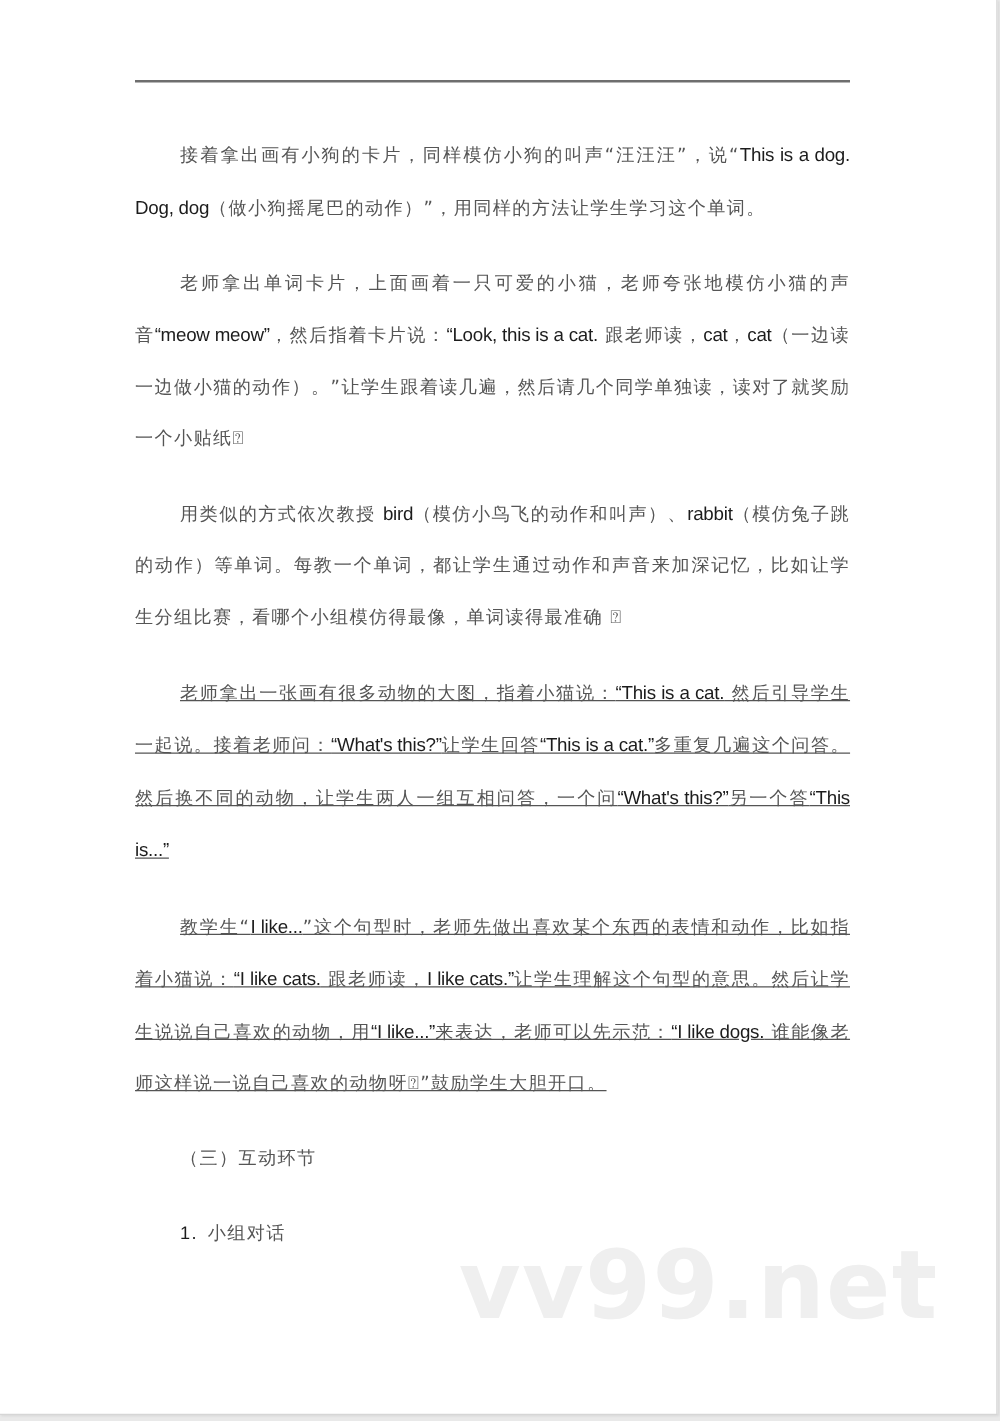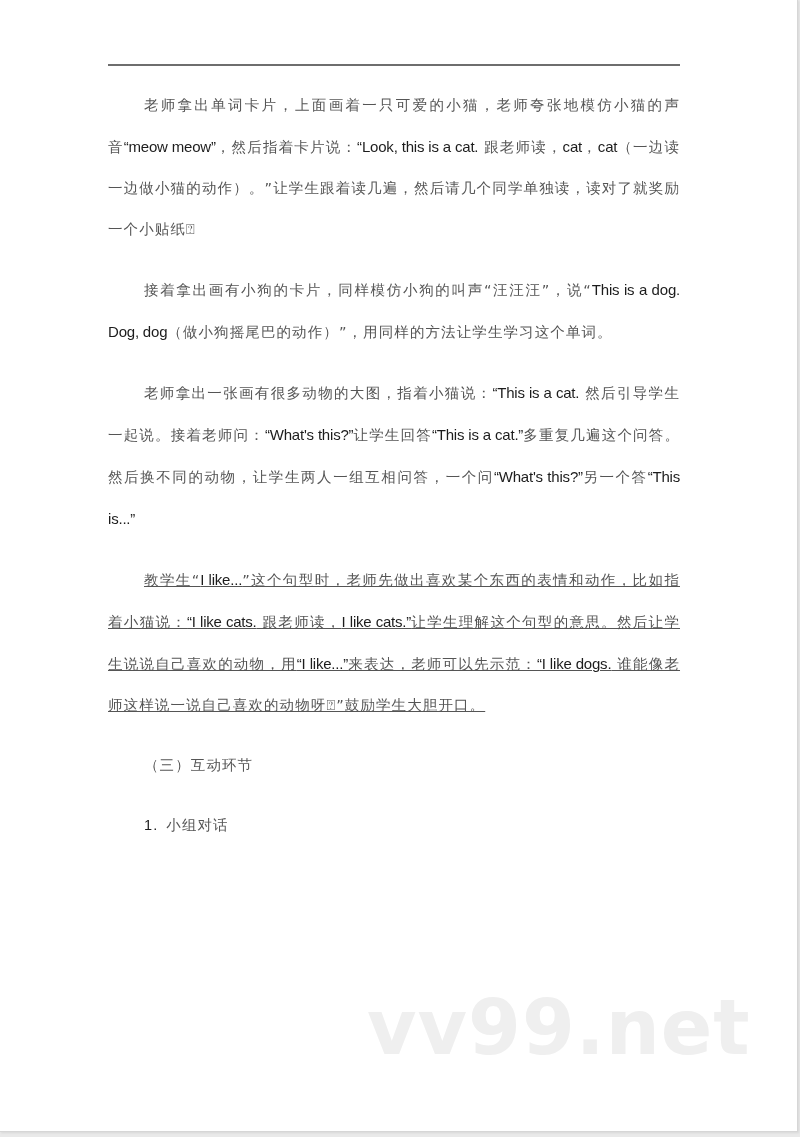--- a/index.html
+++ b/index.html
@@ -60,21 +60,21 @@
     }
     .heading .num {
       font-family: "Liberation Sans", sans-serif;
       color: #1c1c1c;
       margin-right: 8px;
     }
     .p1 { margin-top: 0; }
     .p2 { margin-top: 19px; }
     .p3 { margin-top: 19px; }
     .h1 { margin-top: 19px; }
-    .p4 { margin-top: 19px; }
+    .p4 { margin-top: 19px; text-decoration: underline; }
     .p5 { margin-top: 19px; text-decoration: underline; }
     .h2 { margin-top: 19px; }
     .h3 { margin-top: 19px; }
     .watermark {
       position: absolute;
       left: 367px;
       top: 990px;
       font-family: "DejaVu Sans", "Liberation Sans", sans-serif;
       font-weight: bold;
       font-size: 76px;
@@ -84,22 +84,23 @@
       user-select: none;
     }
   </style>
 </head>
 <body>
 
 <div class="page">
   <div class="header-rule"></div>
 
   <div class="body">
+    <p class="para p2"><span class="zh">接着拿出画有小狗的卡片，同样模仿小狗的叫声“汪汪汪”，说“</span><span class="en">This is a dog. Dog, dog</span><span class="zh">（做小狗摇尾巴的动作）”，用同样的方法让学生学习这个单词。</span></p>
     <p class="para p1"><span class="zh">老师拿出单词卡片，上面画着一只可爱的小猫，老师夸张地模仿小猫的声音</span><span class="en">“meow meow”</span><span class="zh">，然后指着卡片说：</span><span class="en">“Look, this is a cat.</span><span class="zh"> 跟老师读，</span><span class="en">cat</span><span class="zh">，</span><span class="en">cat</span><span class="zh">（一边读一边做小猫的动作）。”让学生跟着读几遍，然后请几个同学单独读，读对了就奖励一个小贴纸⍰</span></p>
-    <p class="para p2"><span class="zh">接着拿出画有小狗的卡片，同样模仿小狗的叫声“汪汪汪”，说“</span><span class="en">This is a dog. Dog, dog</span><span class="zh">（做小狗摇尾巴的动作）”，用同样的方法让学生学习这个单词。</span></p>
+    <p class="para p3"><span class="zh">用类似的方式依次教授 </span><span class="en">bird</span><span class="zh">（模仿小鸟飞的动作和叫声）、</span><span class="en">rabbit</span><span class="zh">（模仿兔子跳的动作）等单词。每教一个单词，都让学生通过动作和声音来加深记忆，比如让学生分组比赛，看哪个小组模仿得最像，单词读得最准确 ⍰</span></p>
 
 
     <p class="para p4"><span class="zh">老师拿出一张画有很多动物的大图，指着小猫说：</span><span class="en">“This is a cat.</span><span class="zh"> 然后引导学生一起说。接着老师问：</span><span class="en">“What's this?”</span><span class="zh">让学生回答</span><span class="en">“This is a cat.”</span><span class="zh">多重复几遍这个问答。然后换不同的动物，让学生两人一组互相问答，一个问</span><span class="en">“What's this?”</span><span class="zh">另一个答</span><span class="en">“This is...”</span></p>
     <p class="para p5"><span class="zh">教学生“</span><span class="en">I like...</span><span class="zh">”这个句型时，老师先做出喜欢某个东西的表情和动作，比如指着小猫说：</span><span class="en">“I like cats.</span><span class="zh"> 跟老师读，</span><span class="en">I like cats.”</span><span class="zh">让学生理解这个句型的意思。然后让学生说说自己喜欢的动物，用</span><span class="en">“I like...”</span><span class="zh">来表达，老师可以先示范：</span><span class="en">“I like dogs.</span><span class="zh"> 谁能像老师这样说一说自己喜欢的动物呀⍰”鼓励学生大胆开口。</span></p>
 
     <p class="heading h2">
       <span>（三）互动环节</span>
     </p>
 
     <p class="heading h3">

